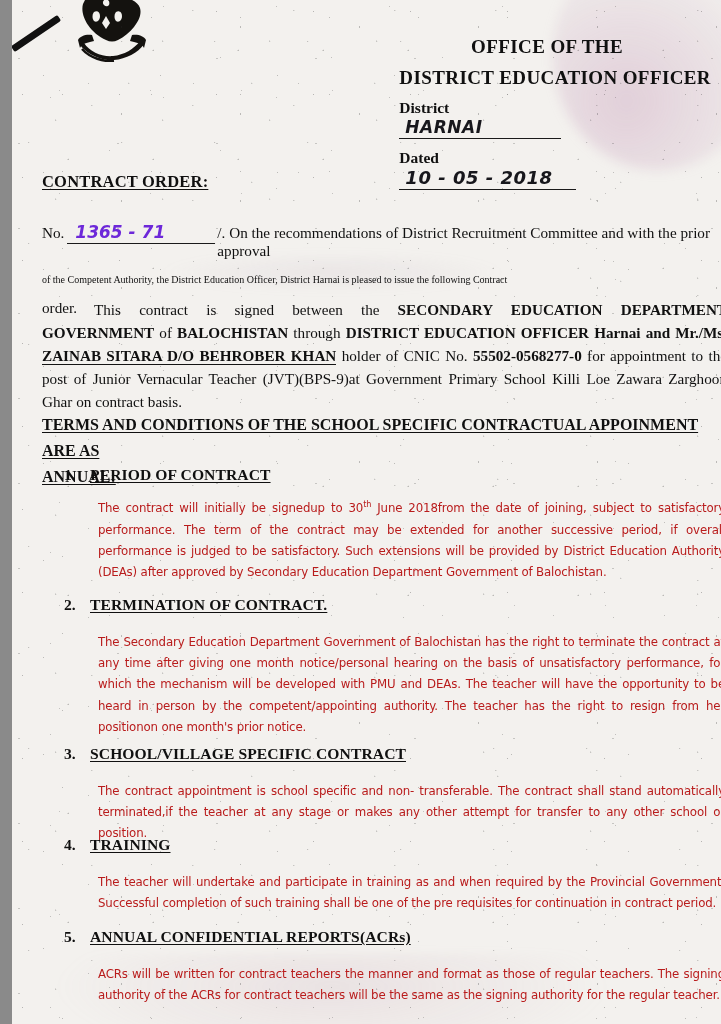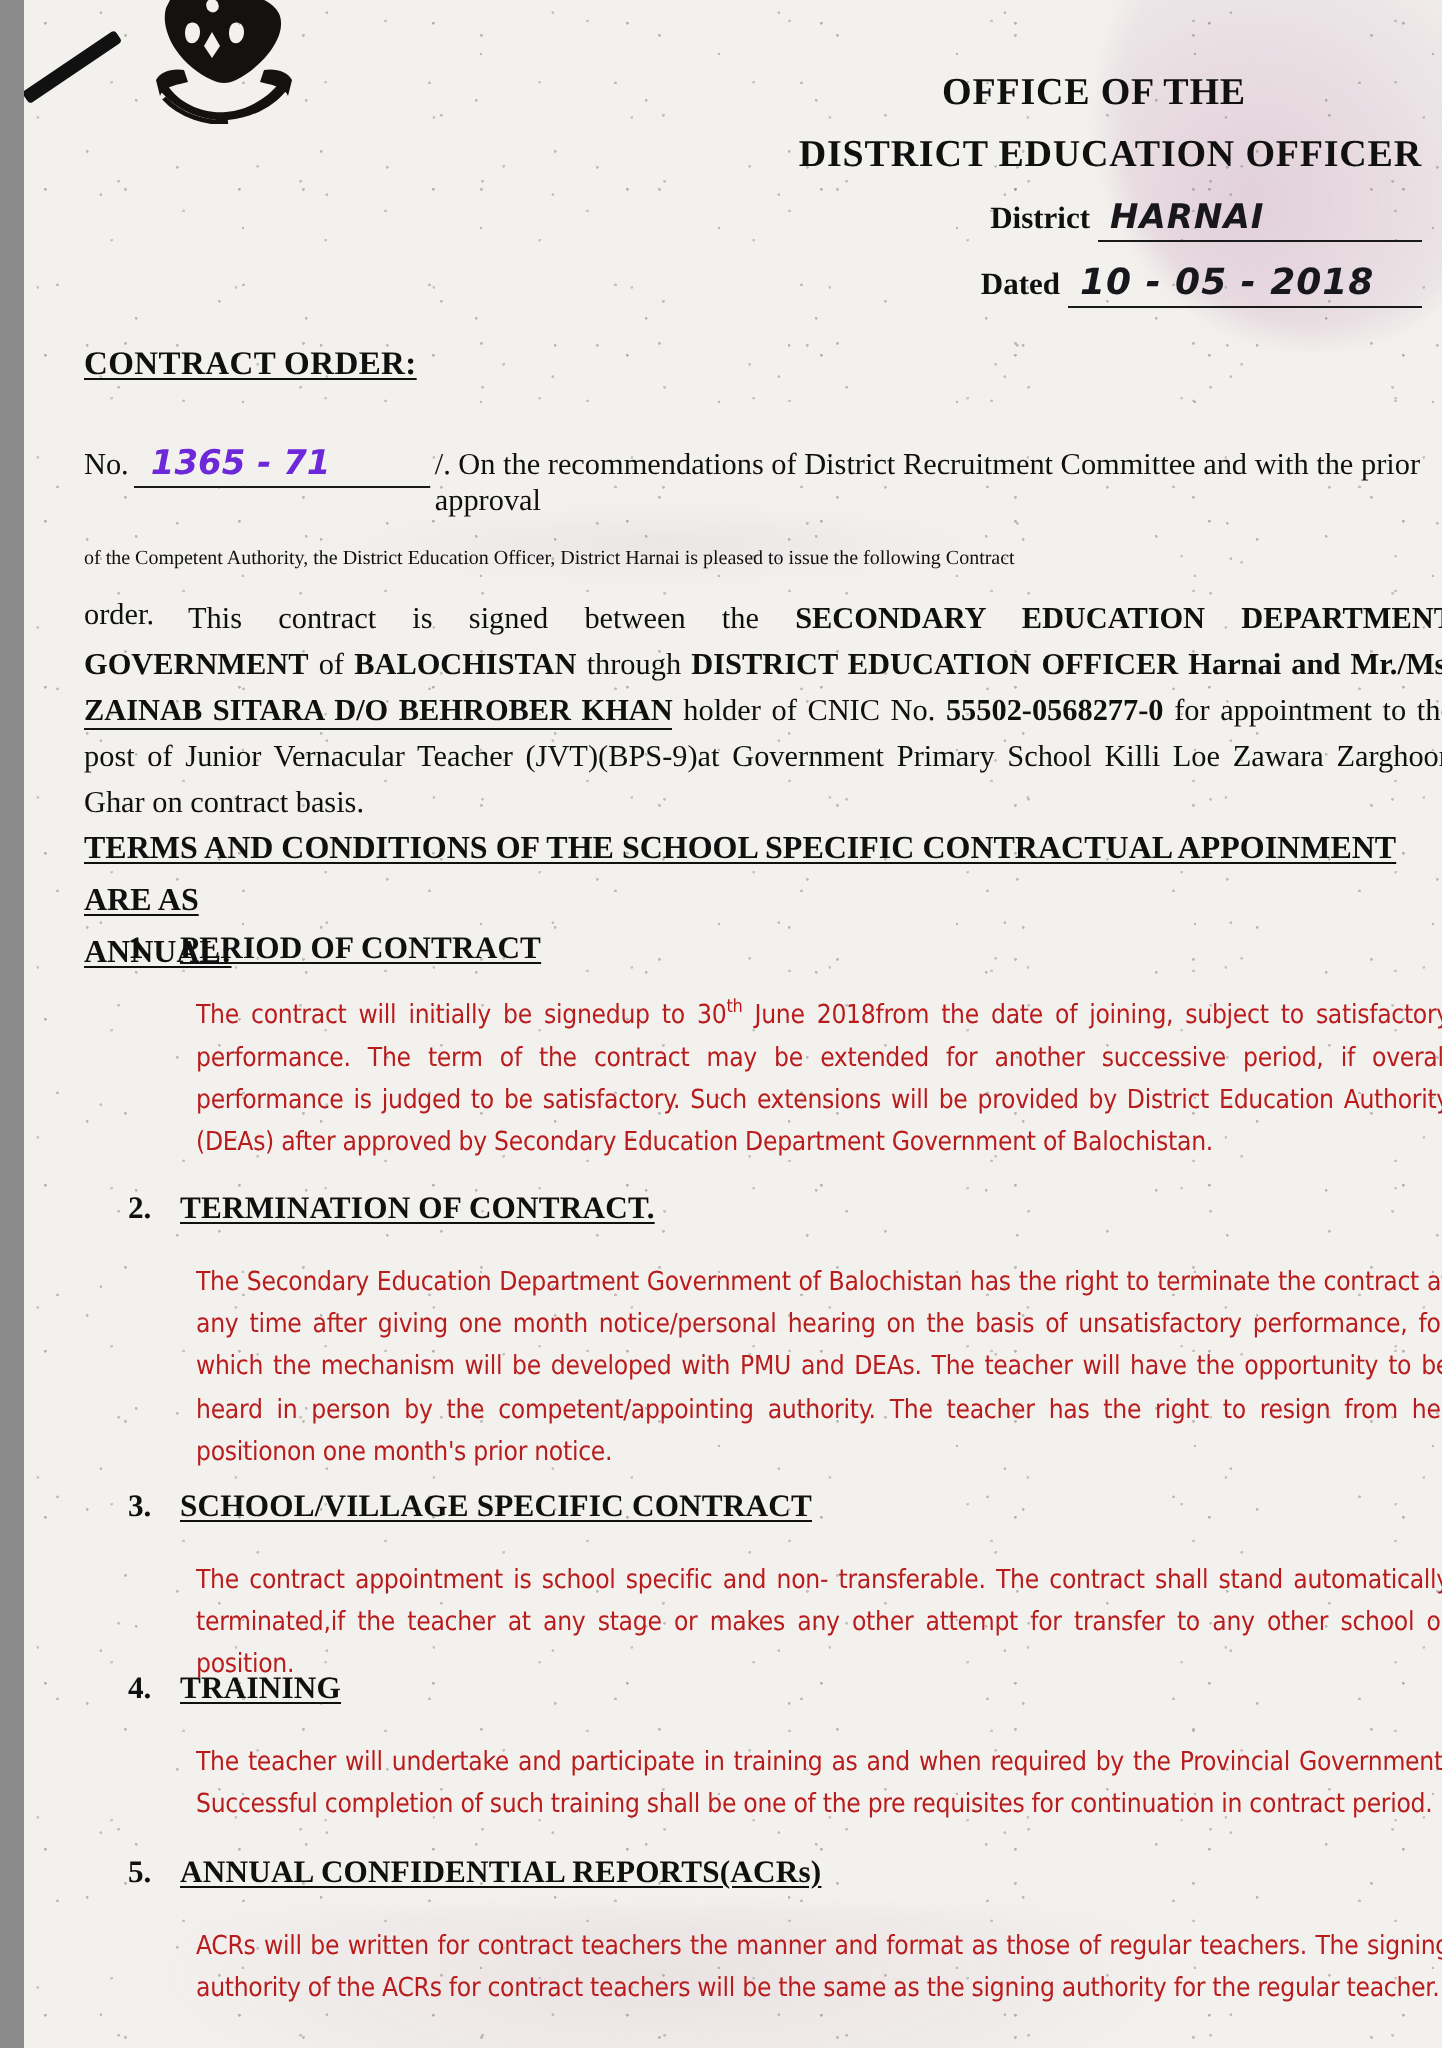--- a/index.html
+++ b/index.html
@@ -110,20 +110,21 @@
     letter-spacing: .4px;
     margin-top: 9px;
   }
   .hdr-field {
     margin-top: 10px;
     font-size: 15.5px;
     font-weight: bold;
     display: flex;
     justify-content: flex-end;
     align-items: baseline;
+    flex-direction: column;
   }
   .hdr-field .lbl { margin-right: 4px; }
   .hw {
     font-family: "DejaVu Sans", sans-serif;
     font-style: italic;
     font-weight: bold;
     font-size: 17px;
     letter-spacing: .5px;
     border-bottom: 1.6px solid #1a1a1a;
     padding: 0 6px 1px 6px;

